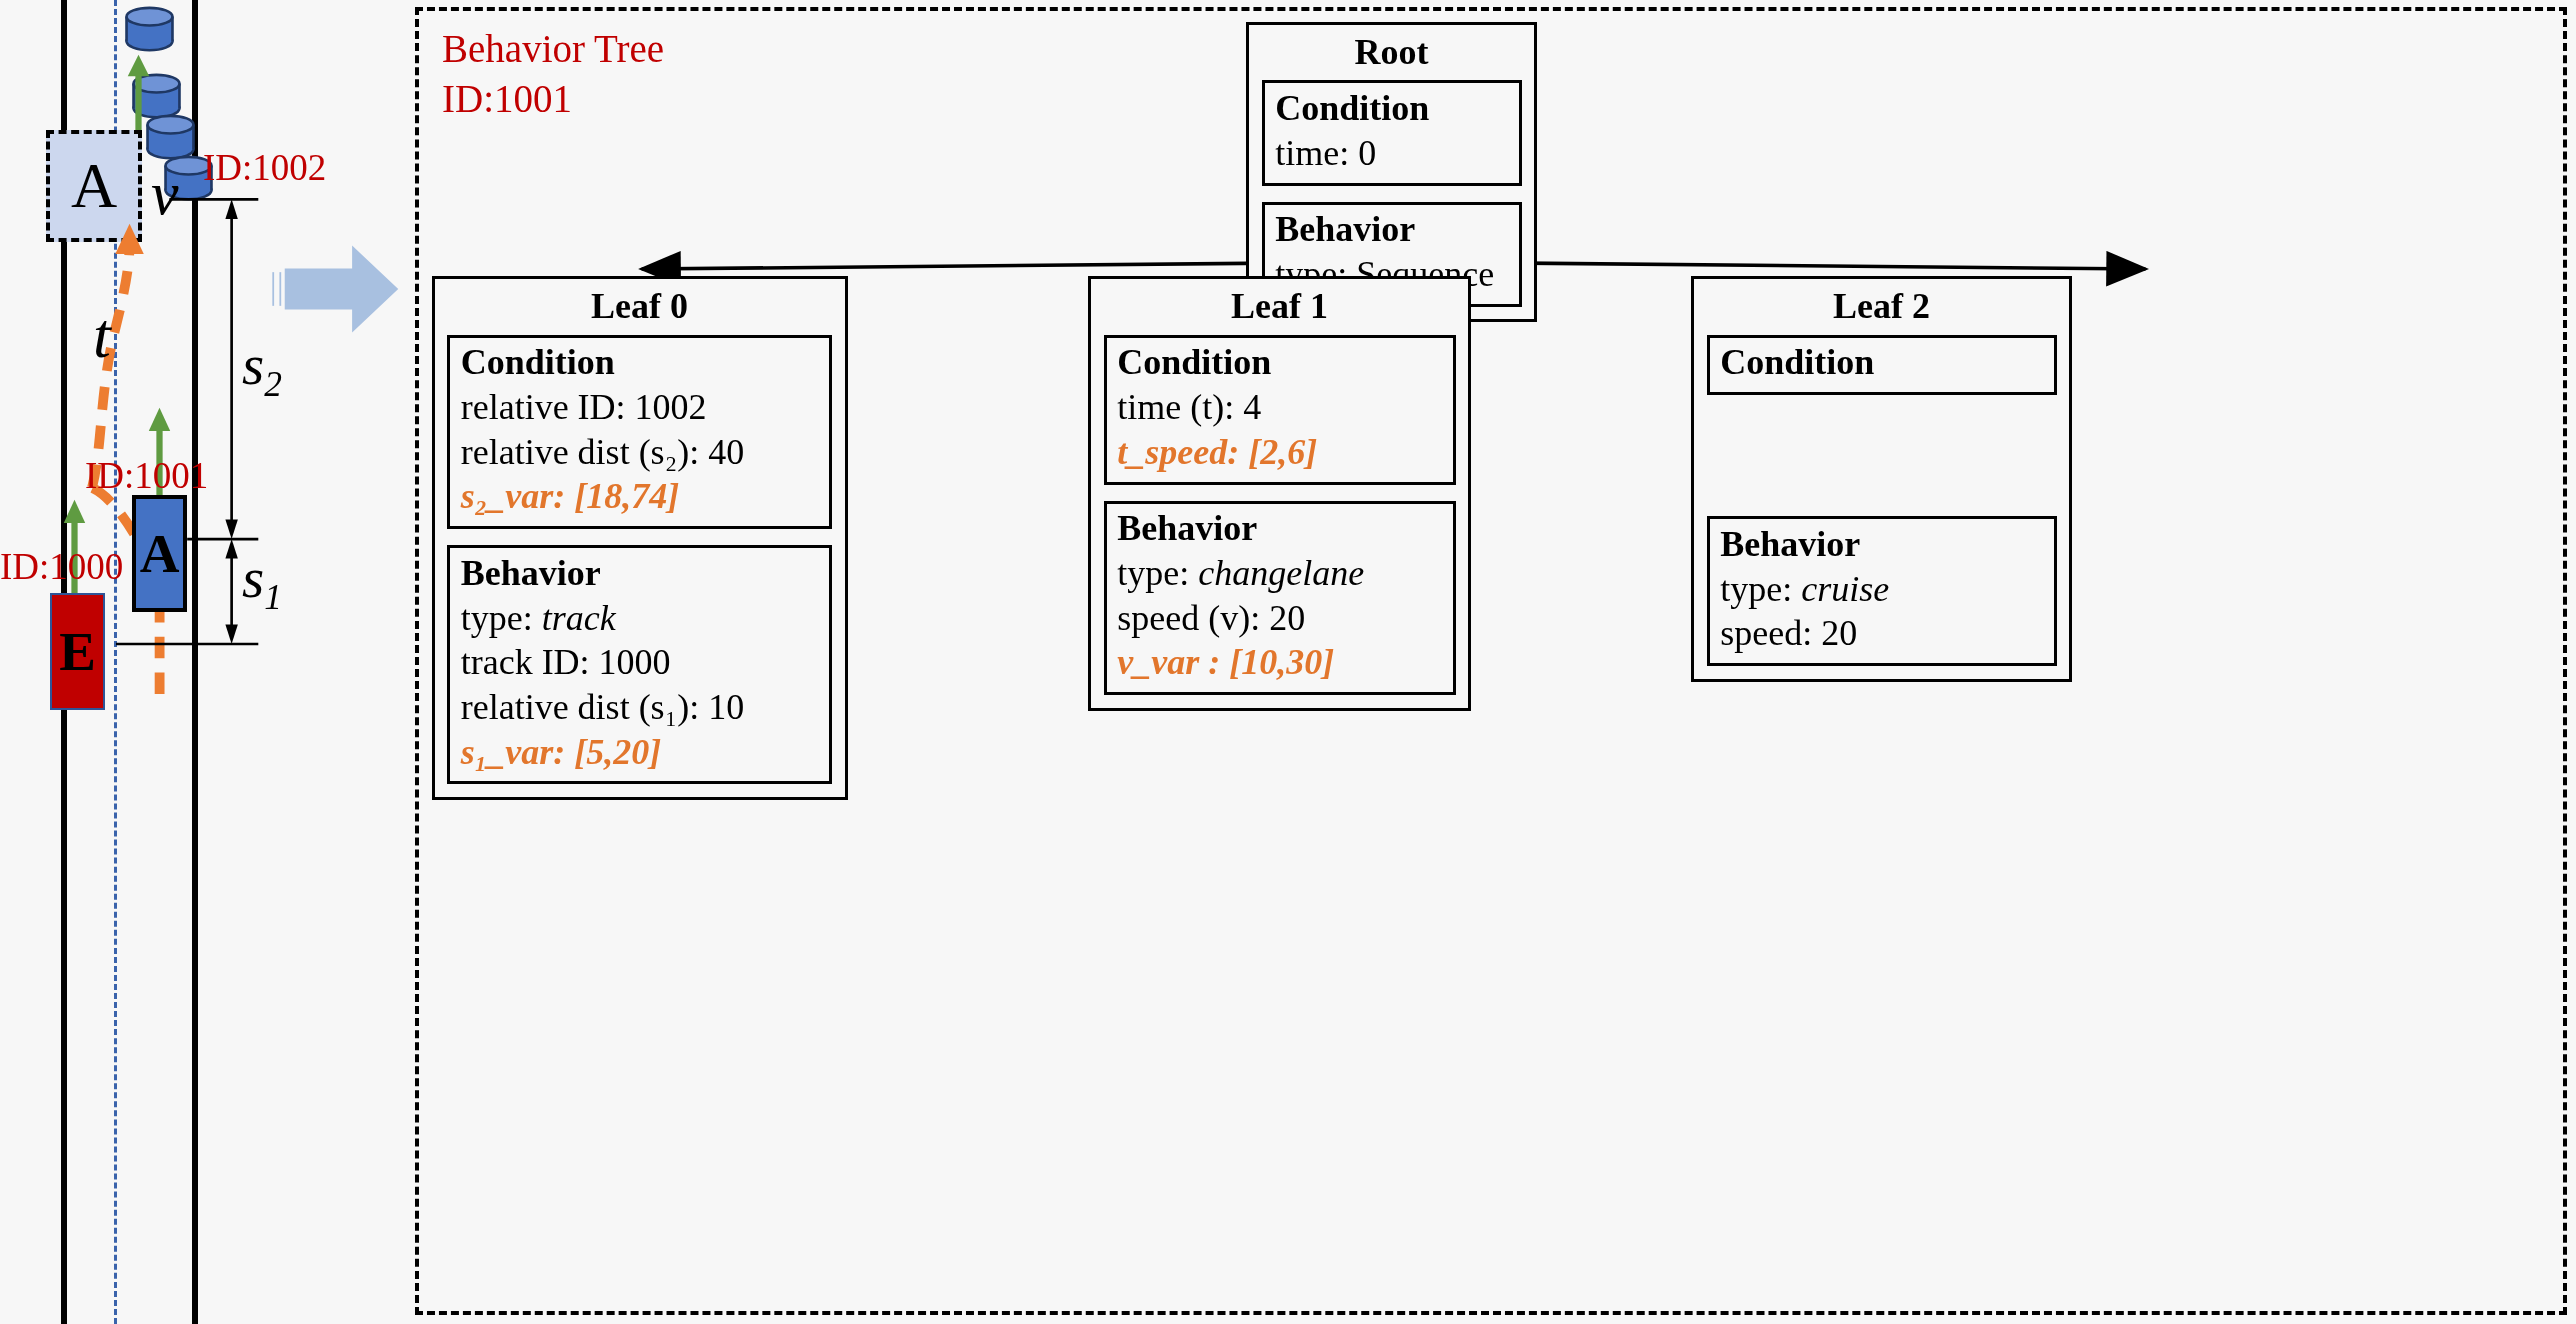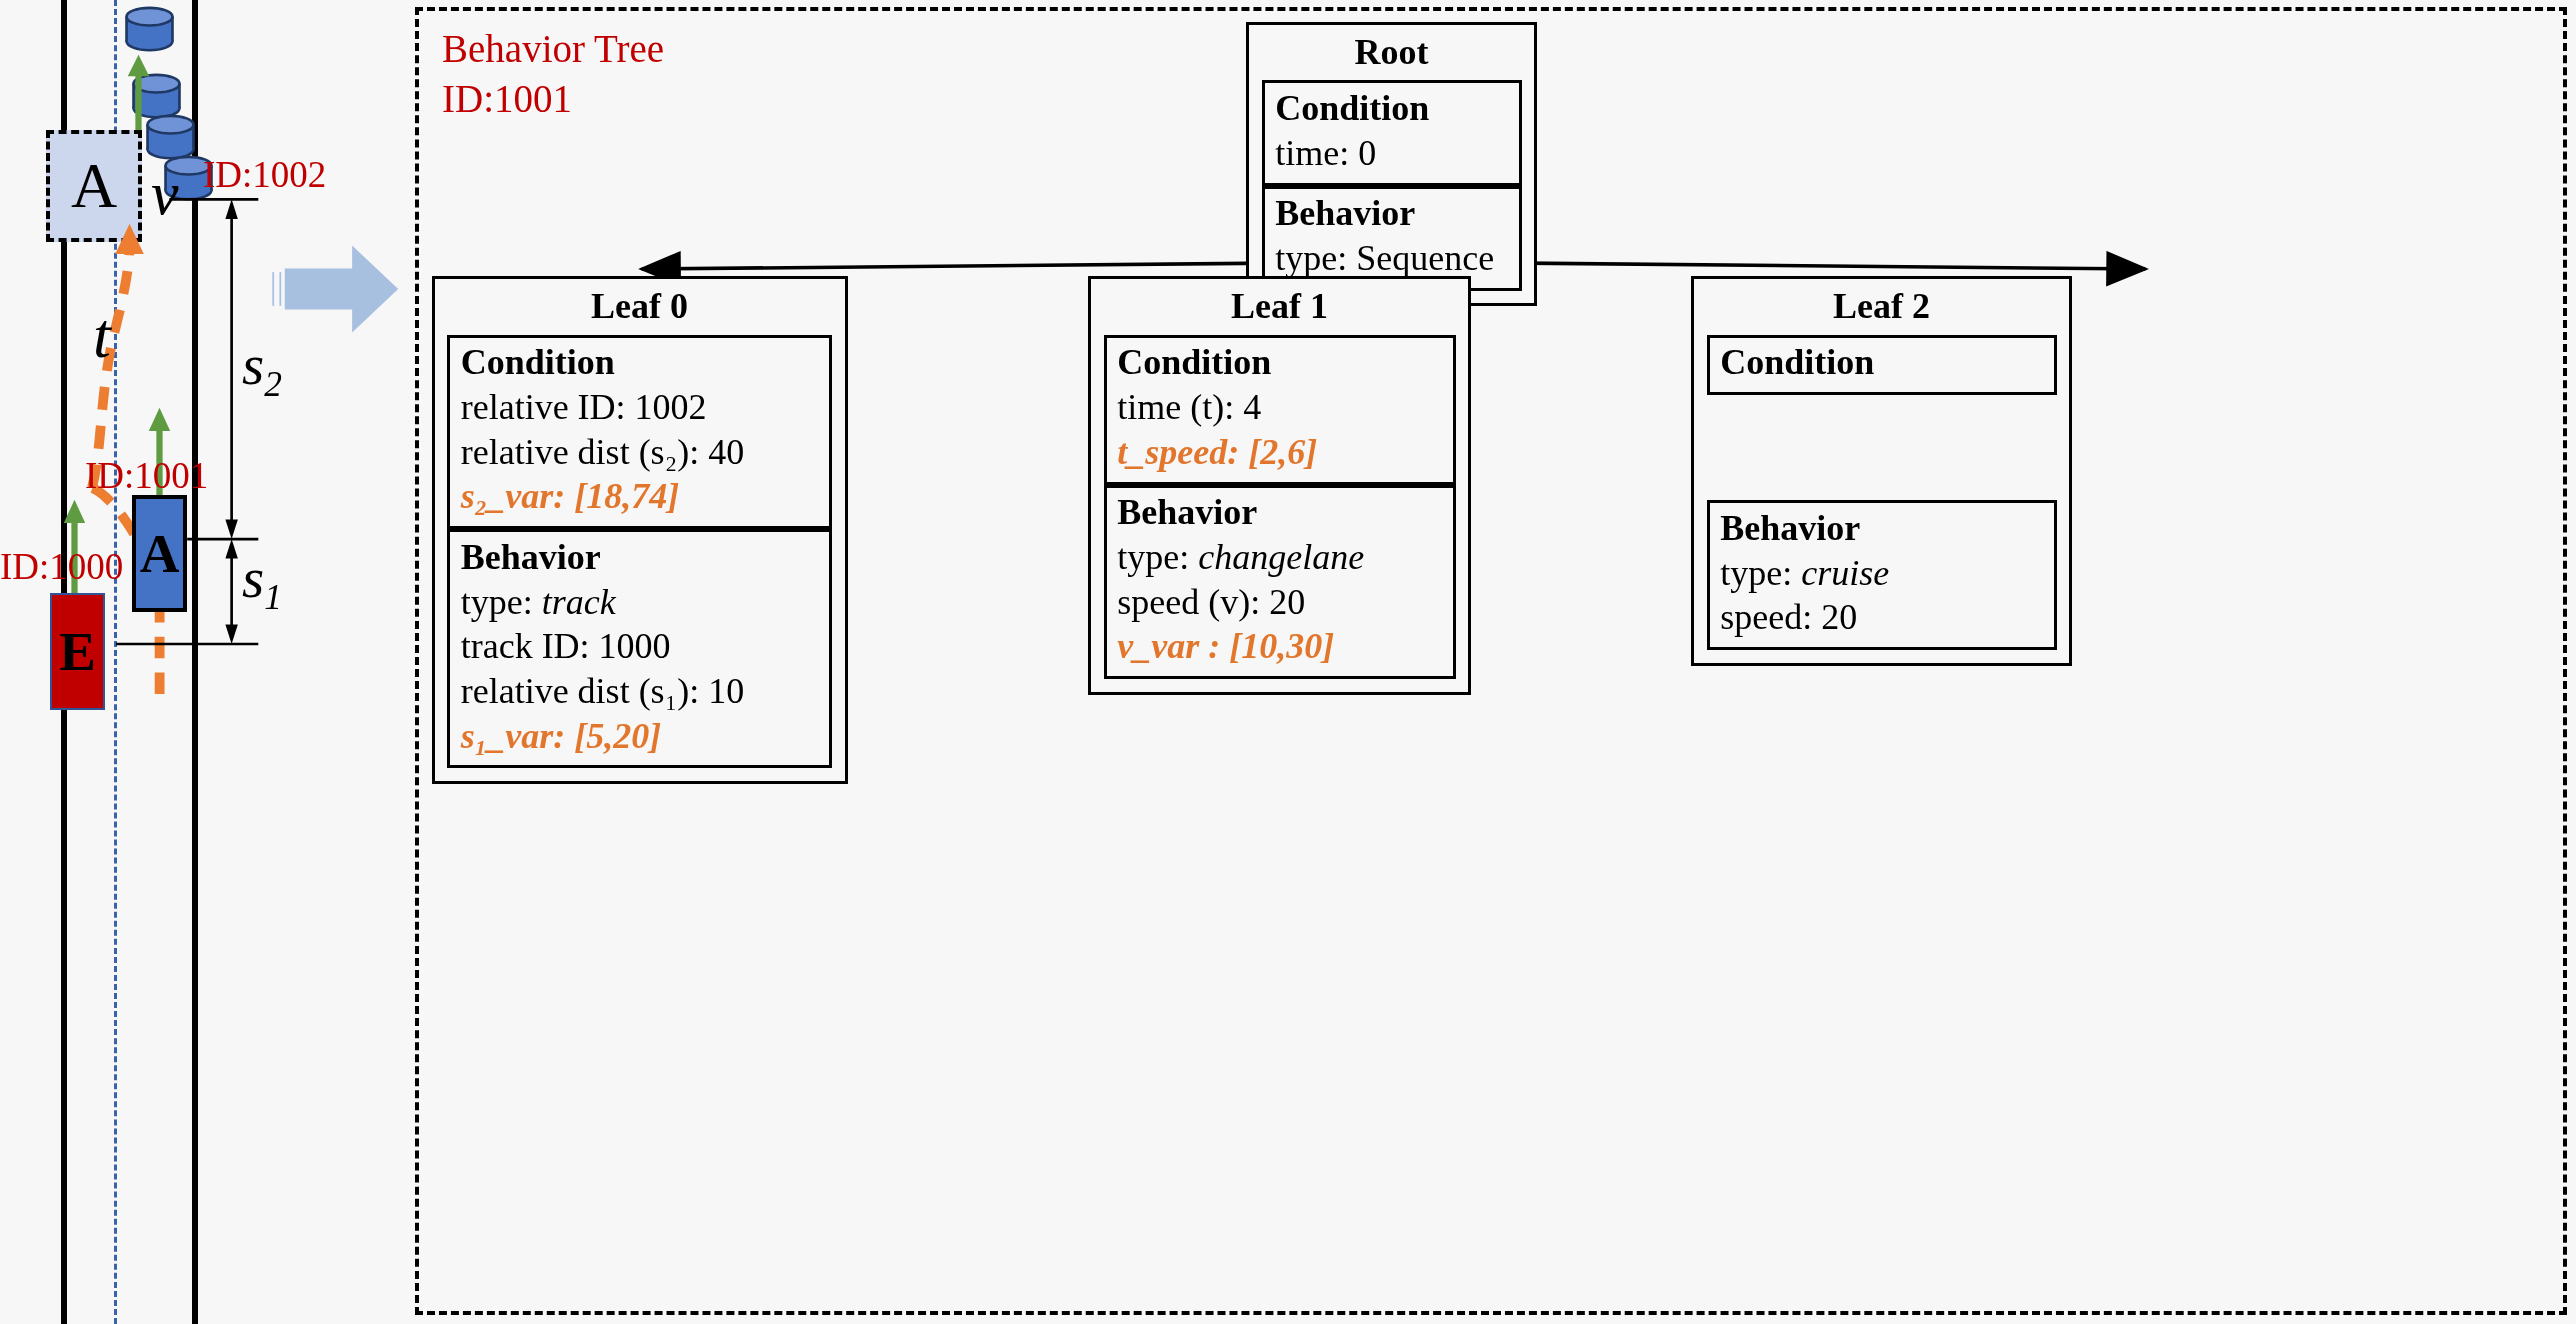--- a/index.html
+++ b/index.html
@@ -128,20 +128,21 @@
     line-height: 1.25;
     color: #000;
     margin-bottom: 5.3px;
     font-family: "Liberation Serif", serif;
   }
   .sect {
     box-sizing: border-box;
     border: 3.6px solid #000000;
     background: #f7f7f7;
     padding: 3.6px 10.7px 7.1px 10.7px;
+    margin-bottom: 16px;
   }
   .sect:last-child { margin-bottom: 0; }
   .sect-head {
     font-weight: 700;
     font-size: 36px;
     line-height: 1.22;
     color: #000;
     font-family: "Liberation Serif", serif;
   }
   .sect-row {
@@ -239,21 +240,21 @@
       <line x1="15" y1="112" x2="15" y2="24" stroke="#5f9b41" stroke-width="7"></line>
       <polygon points="15,2 3,28 27,28" fill="#5f9b41"></polygon>
     </svg>
 
     <div class="idlabel" style="left:0px; top:545px; font-size:37px;">ID:1000</div>
 
     <div class="veh veh-e" style="left:50px; top:593px; width:55px; height:117px; font-size:55px;">
       <span>E</span>
     </div>
 
-    <div class="idlabel" style="left:203px; top:153px; font-size:37px;font-family:Liberation Serif, serif;">ID:1002</div>
+    <div class="idlabel" style="left:203px; top:146px; font-size:37px;font-family:Liberation Serif, serif;">ID:1002</div>
 
     <svg style="position:absolute; left:116px; top:178px;" width="169" height="498" viewBox="0 0 190 560">
 
       <line x1="60" y1="24" x2="160" y2="24" stroke="#000" stroke-width="3"></line>
 
       <line x1="80" y1="406" x2="160" y2="406" stroke="#000" stroke-width="3"></line>
 
       <line x1="0" y1="524" x2="160" y2="524" stroke="#000" stroke-width="3"></line>
 
       <line x1="130" y1="30" x2="130" y2="400" stroke="#000" stroke-width="3"></line>

